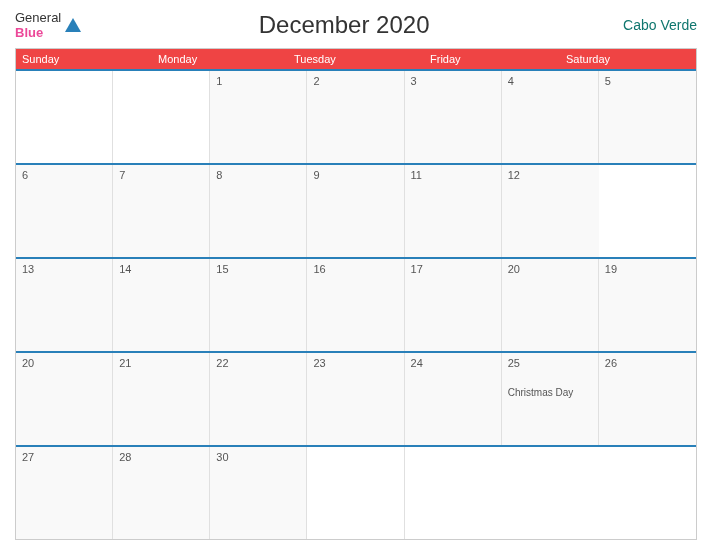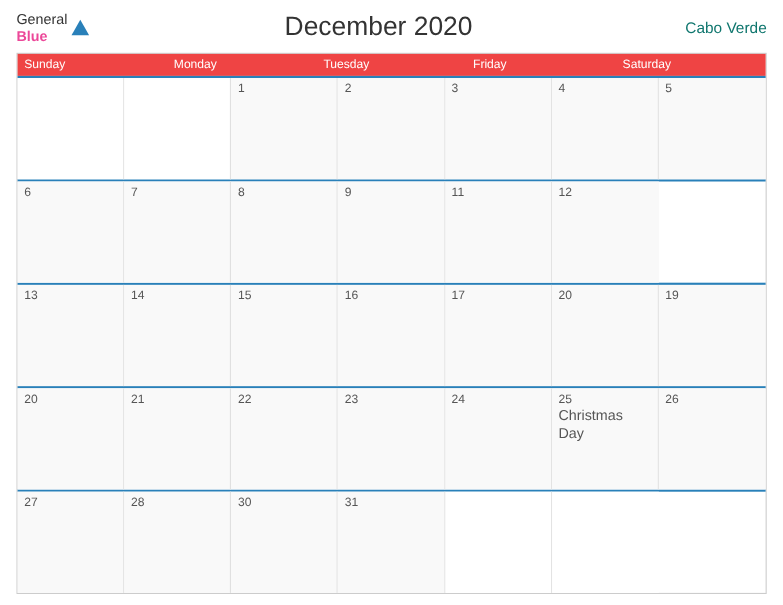--- a/index.html
+++ b/index.html
@@ -101,23 +101,23 @@
       border-right: none;
     }
     .day-cell.empty {
       background: #fff;
     }
     .day-num {
       font-size: 11px;
       color: #555;
     }
     .holiday-label {
-      font-size: 13px;
+      font-size: 10px;
       color: #555;
-      margin-top: 1px;
+      margin-top: 18px;
       line-height: 1.2;
     }
   </style>
 </head>
 <body>
 
 <div class="page">
   <div class="header">
     <div class="logo">
       <span class="logo-text">General<br><span>Blue</span></span>
@@ -224,21 +224,18 @@
         <div class="week-row">
           <div class="day-cell">
             <span class="day-num">27</span>
           </div>
           <div class="day-cell">
             <span class="day-num">28</span>
           </div>
           <div class="day-cell">
             <span class="day-num">30</span>
           </div>
-          <div class="day-cell">
-            <span class="day-num">31</span>
-          </div>
           <div class="day-cell empty"></div>
           <div class="day-cell empty"></div>
         </div>
       </div>
   </div>
 </div>
 
 </body></html>

